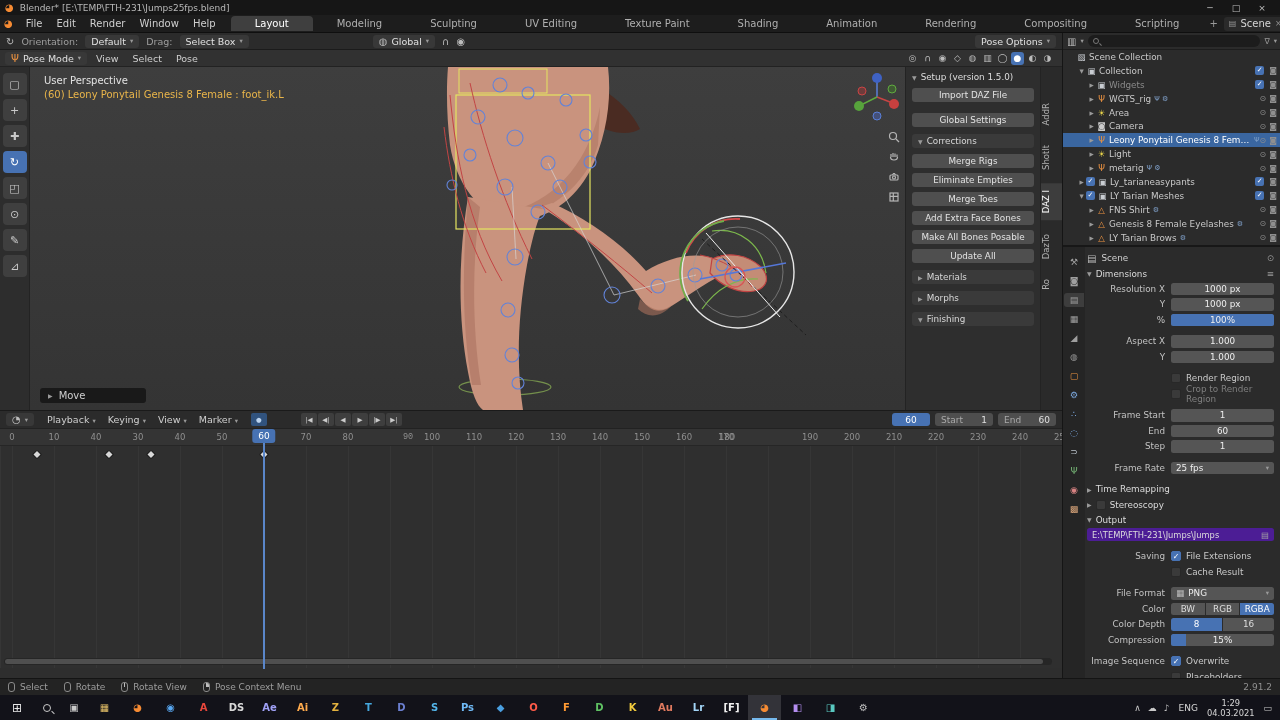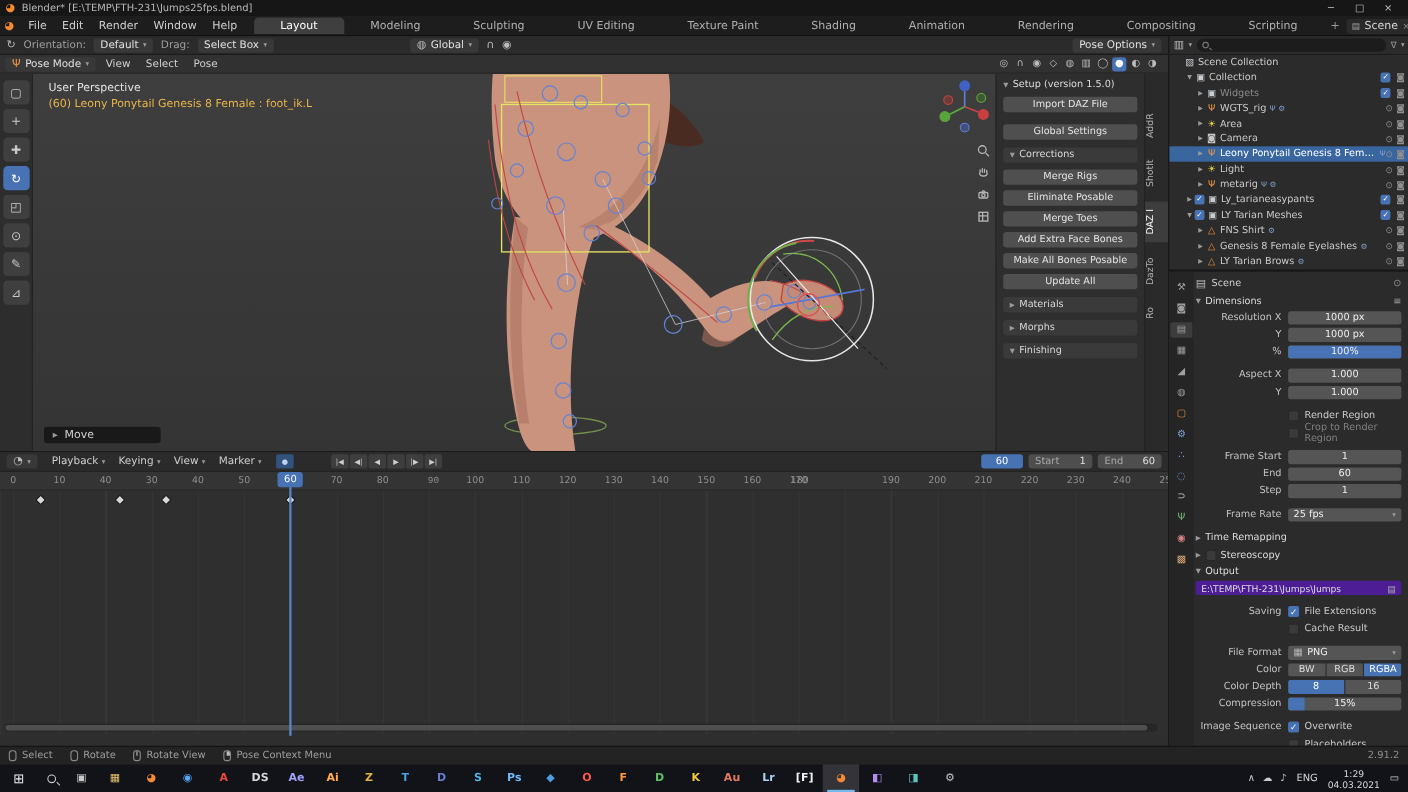--- a/index.html
+++ b/index.html
@@ -429,21 +429,21 @@
       <div class="dbtn">Import DAZ File</div>
       <div style="height:6px"></div>
       <div class="dbtn">Global Settings</div>
       <div class="dsection">
         <span class="sarrow">▼</span>
           <span>Corrections</span>
       </div>
       <div>
 
       <div class="dbtn">Merge Rigs</div>
-          <div class="dbtn">Eliminate Posable</div>
+          <div class="dbtn">Eliminate Empties</div>
           <div class="dbtn">Merge Toes</div>
           <div class="dbtn">Add Extra Face Bones</div>
           <div class="dbtn">Make All Bones Posable</div>
           <div class="dbtn">Update All</div>
         </div>
       <div class="dsection">
         <span class="sarrow">▶</span>
           <span>Materials</span>
       </div>
       <div class="dsection">
@@ -505,21 +505,21 @@
 
     <span class="tick" style="left: 12px;">0</span>
         <span class="tick" style="left: 54px;">10</span>
         <span class="tick" style="left: 96px;">40</span>
         <span class="tick" style="left: 138px;">30</span>
         <span class="tick" style="left: 180px;">40</span>
         <span class="tick" style="left: 222px;">50</span>
         <span class="tick" style="left: 264px;">60</span>
         <span class="tick" style="left: 306px;">70</span>
         <span class="tick" style="left: 348px;">80</span>
-        <span class="tick" style="left: 394px; font-family: Liberation Mono, monospace;">90</span>
+        <span class="tick" style="left: 408px; font-family: Liberation Mono, monospace;">90</span>
         <span class="tick" style="left: 432px;">100</span>
         <span class="tick" style="left: 474px;">110</span>
         <span class="tick" style="left: 516px;">120</span>
         <span class="tick" style="left: 558px;">130</span>
         <span class="tick" style="left: 600px;">140</span>
         <span class="tick" style="left: 642px;">150</span>
         <span class="tick" style="left: 684px;">160</span>
         <span class="tick" style="left: 726px;">170</span>
         <span class="tick" style="left: 727px;">180</span>
         <span class="tick" style="left: 810px;">190</span>

